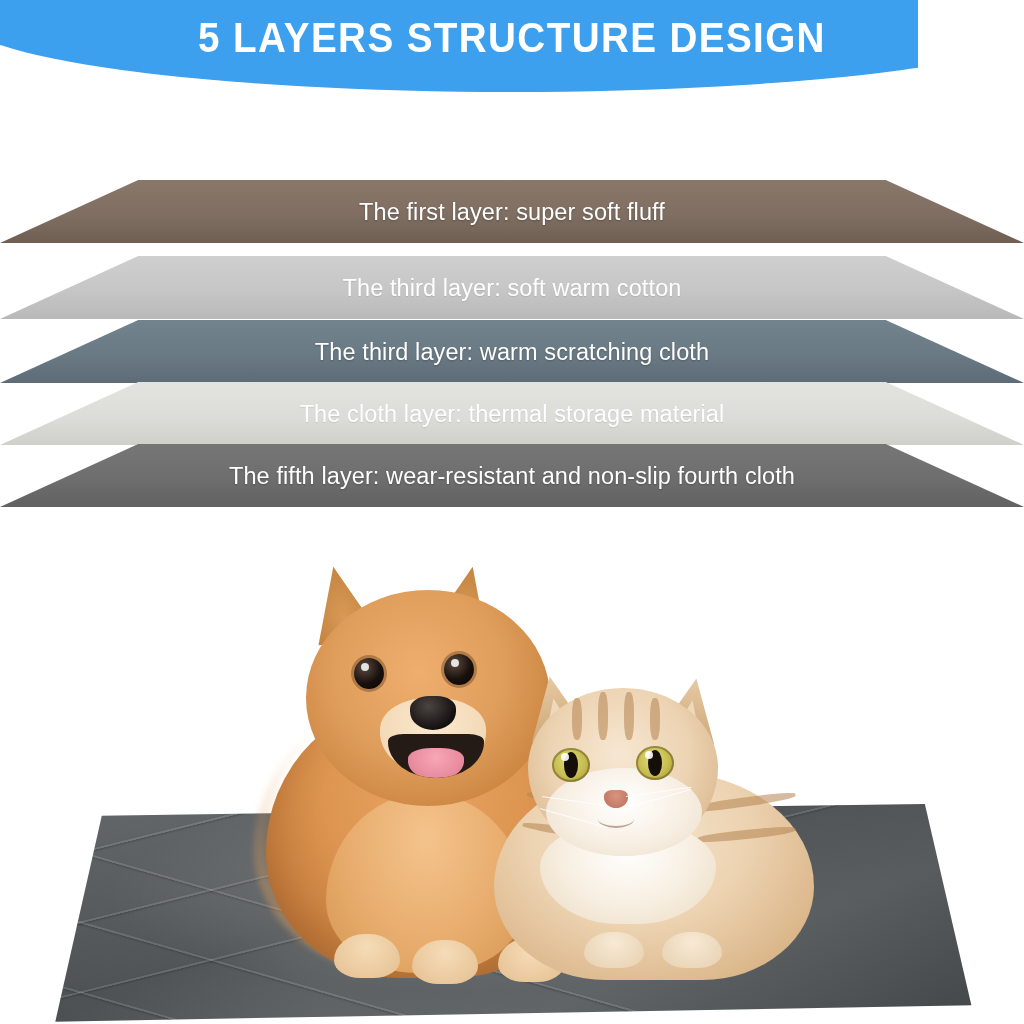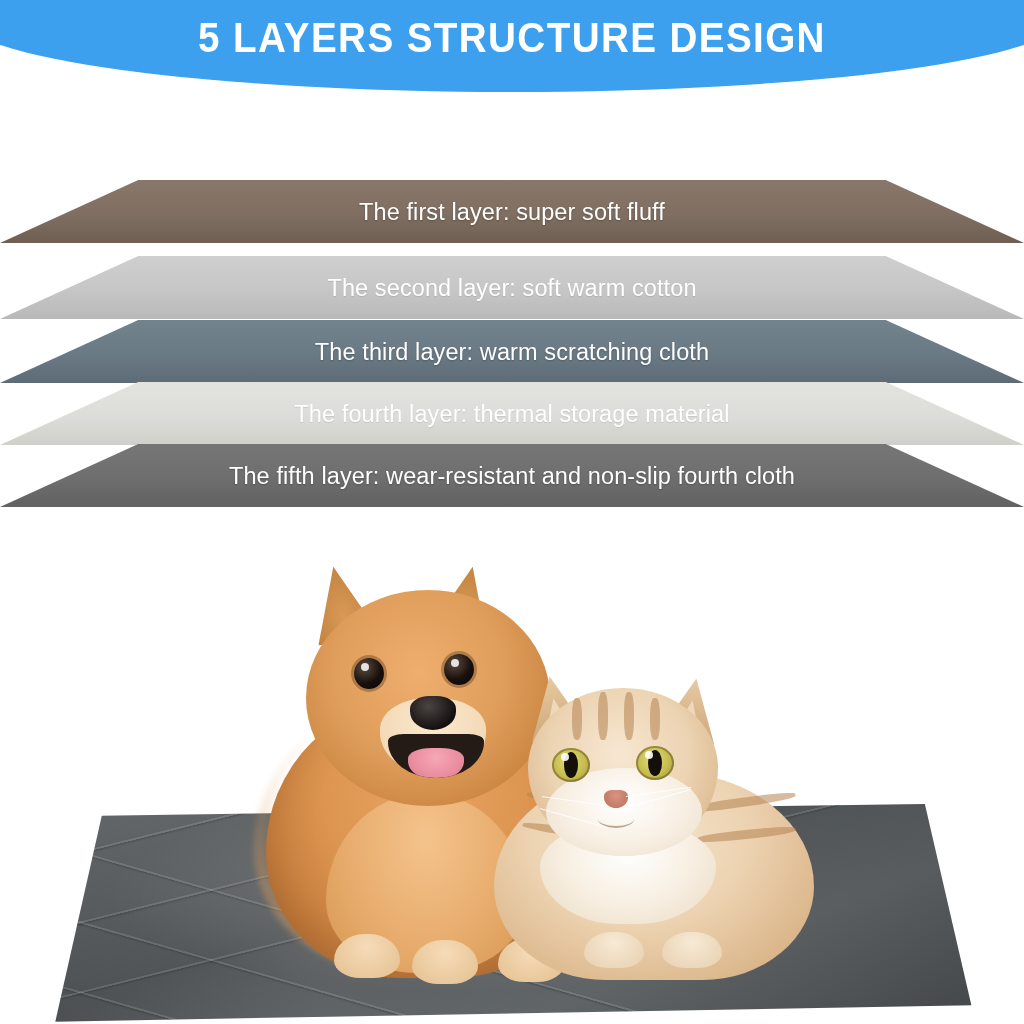--- a/index.html
+++ b/index.html
@@ -13,21 +13,21 @@
     position: relative;
     overflow: hidden;
     font-family: "Liberation Sans", sans-serif;
   }
 
   
   #header-banner {
     position: absolute;
     left: 0;
     top: 0;
-    width: 1024px;
+    width: 918px;
     height: 92px;
     overflow: hidden;
   }
   #header-banner .banner-shape {
     position: absolute;
     left: -40px;
     top: -250px;
     width: 1104px;
     height: 342px;
     background: #3da0ee;
@@ -294,35 +294,35 @@
     <div class="layer-shape">
       <div class="slab" style="background:linear-gradient(180deg,#89776a 0%,#7f6e61 55%,#6f5f53 100%);"></div>
     </div>
     <div class="layer-label dark-bg-text">The first layer: super soft fluff</div>
   </div>
 
   <div class="layer-row" style="top:76px;">
     <div class="layer-shape">
       <div class="slab" style="background:linear-gradient(180deg,#cfcfcf 0%,#c6c6c6 55%,#b8b8b8 100%);"></div>
     </div>
-    <div class="layer-label light-bg-text">The second layer: soft warm cotton</div>
+    <div class="layer-label light-bg-text">The third layer: soft warm cotton</div>
   </div>
 
   <div class="layer-row" style="top:140px;padding-left:7px;">
     <div class="layer-shape">
       <div class="slab" style="background:linear-gradient(180deg,#73838e 0%,#6a7a85 55%,#5c6b75 100%);"></div>
     </div>
     <div class="layer-label dark-bg-text">The third layer: warm scratching cloth</div>
   </div>
 
   <div class="layer-row" style="top:202px;">
     <div class="layer-shape">
       <div class="slab" style="background:linear-gradient(180deg,#e3e3e0 0%,#dcdcd8 55%,#d0d0cb 100%);"></div>
     </div>
-    <div class="layer-label light-bg-text">The fourth layer: thermal storage material</div>
+    <div class="layer-label light-bg-text">The cloth layer: thermal storage material</div>
   </div>
 
   <div class="layer-row" style="top:264px;">
     <div class="layer-shape">
       <div class="slab" style="background:linear-gradient(180deg,#767676 0%,#6e6e6e 55%,#616161 100%);"></div>
     </div>
     <div class="layer-label dark-bg-text">The fifth layer: wear-resistant and non-slip fourth cloth</div>
   </div>
 
 </div>

